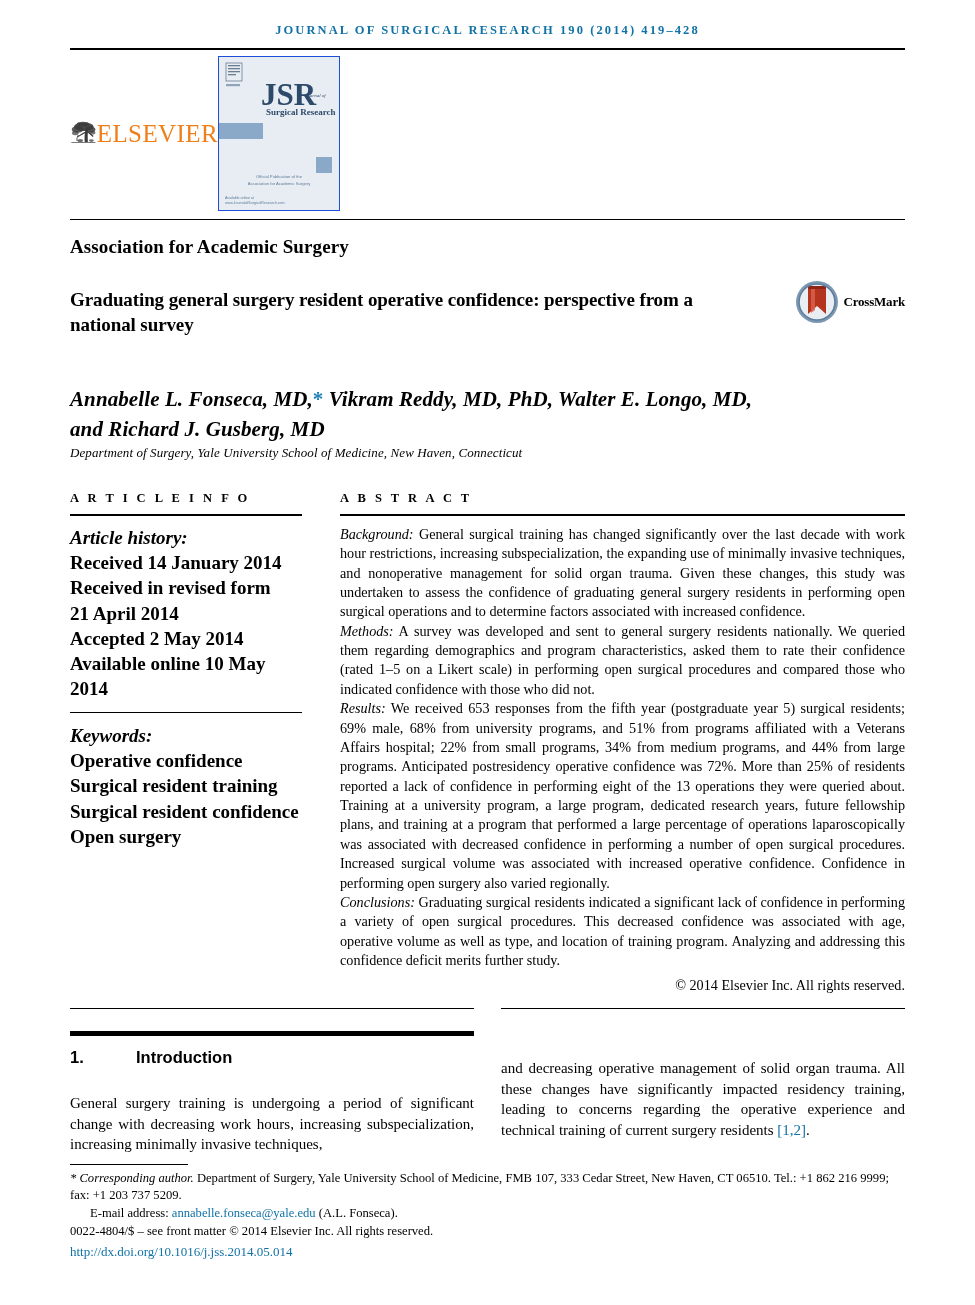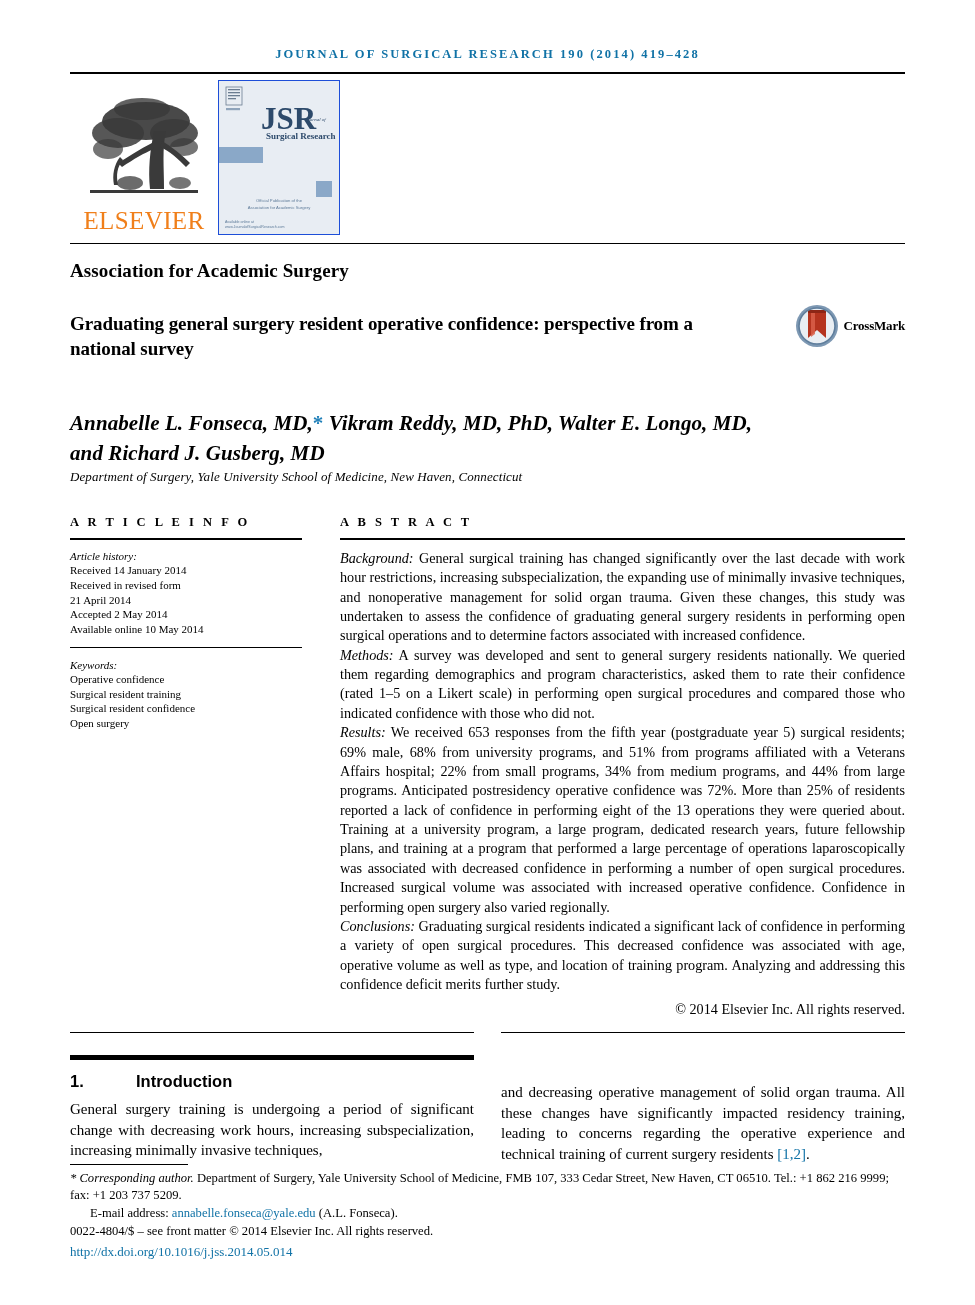--- a/index.html
+++ b/index.html
@@ -24,40 +24,40 @@
   }
 
   
   .runhead {
     text-align: center;
     color: #1072a6;
     font-family: "Liberation Serif", serif;
     font-size: 12.5px;
     font-weight: bold;
     letter-spacing: 2.1px;
-    padding-top: 47px;
+    padding-top: 23px;
     white-space: nowrap;
   }
   .runhead-rule {
     border-top: 2px solid #000;
     margin-top: 10px;
   }
 
   
   .masthead {
     display: flex;
     align-items: stretch;
     margin-top: 6px;
     height: 155px;
   }
   .elsevier-logo {
     width: 148px;
     flex: 0 0 148px;
     display: flex;
-    flex-direction: column;
+    flex-direction: row;
     align-items: center;
     justify-content: flex-end;
     padding-bottom: 2px;
   }
   .elsevier-tree { display:block; }
   .elsevier-word {
     font-family: "Liberation Serif", serif;
     color: #f07f1a;
     font-size: 25px;
     letter-spacing: 0.4px;
@@ -189,22 +189,23 @@
     margin-top: 8px;
     margin-bottom: 9px;
   }
   .thin-rule {
     border-top: 1px solid #000;
     margin-top: 10px;
     margin-bottom: 10px;
   }
   .info-line {
     font-family: "Liberation Serif", serif;
-    font-size: 11px;
+    font-size: 19px;
     line-height: 1.33;
+    font-weight: bold;
   }
   .info-line.it { font-style: italic; }
 
   .abs-p {
     font-family: "Liberation Serif", serif;
     font-size: 14.2px;
     line-height: 1.365;
     text-align: justify;
     margin: 0;
   }
@@ -238,21 +239,21 @@
     display: flex;
   }
   .sec-num { width: 66px; flex: 0 0 66px; }
   .body-p {
     font-family: "Liberation Serif", serif;
     font-size: 15px;
     line-height: 1.36;
     text-align: justify;
     margin: 16px 0 0 0;
   }
-  .body-p.first { margin-top: 8px; }
+  .body-p.first { margin-top: 26px; }
   .ref-link { color: #1072a6; }
 
   
   .footnotes {
     position: absolute;
     left: 70px;
     right: 70px;
     bottom: 44px;
   }
   .fn-rule {

